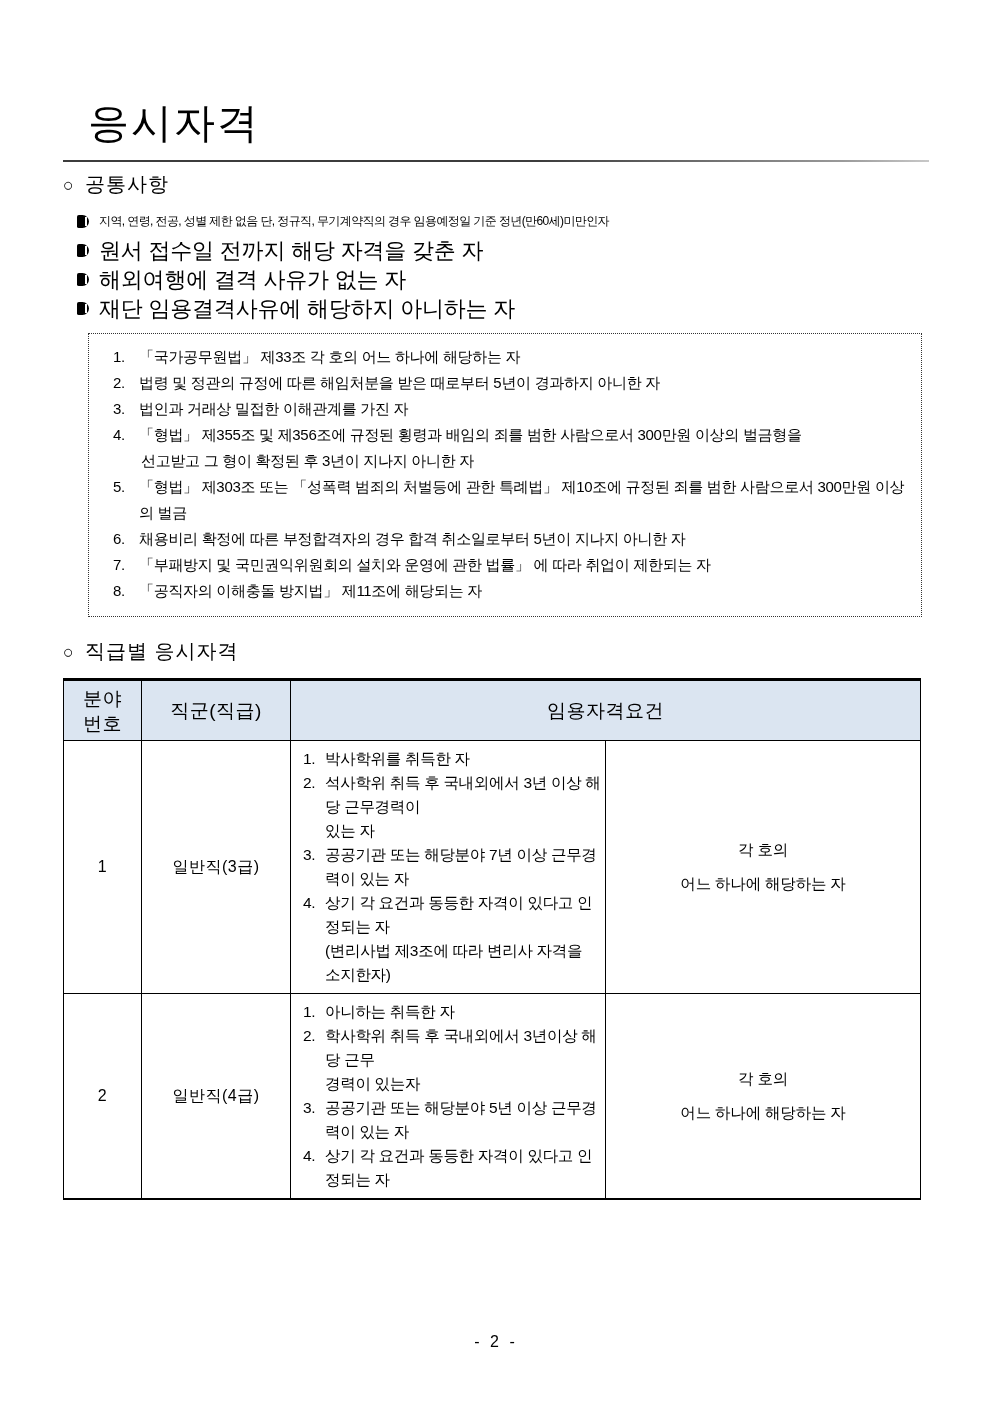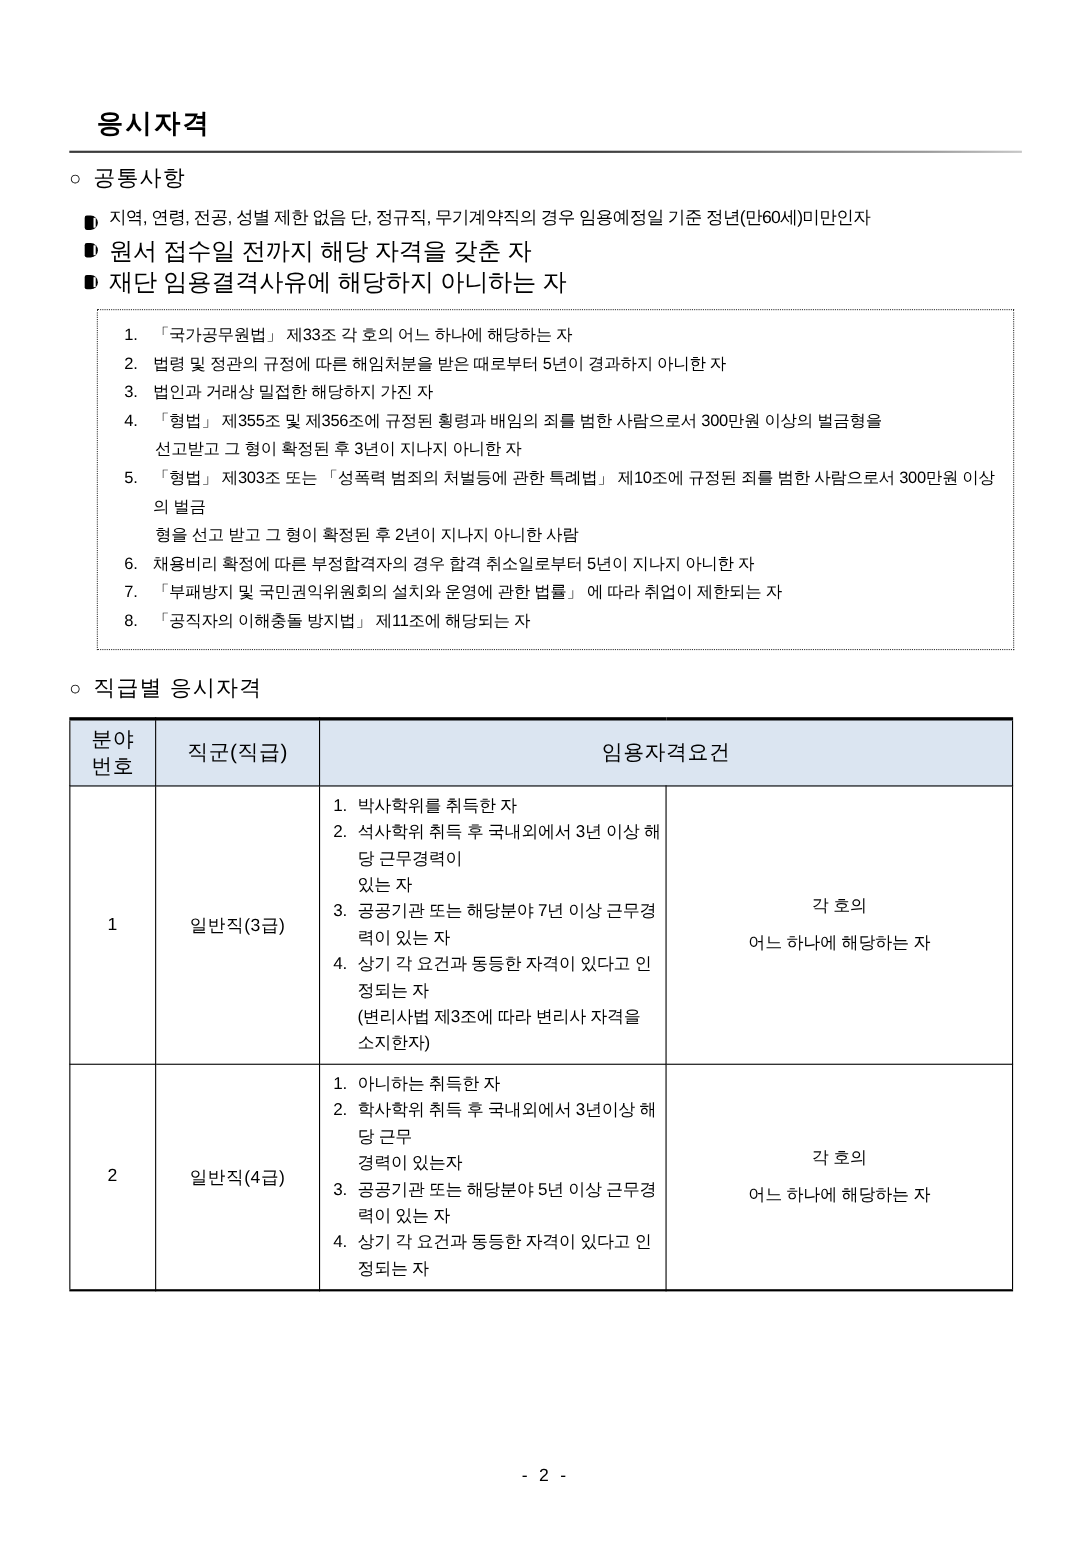--- a/index.html
+++ b/index.html
@@ -6,37 +6,37 @@
   body{background:#e8e8e8;}
   .page{
     width:992px;height:1403px;background:#ffffff;position:relative;
     font-family:"Liberation Sans","DejaVu Sans",sans-serif;color:#000;
     margin:0 auto;overflow:hidden;
   }
   .content{padding:0 63px;}
 
   
   .doc-title{
-    margin:96px 0 0 25px;font-size:24px;font-weight:bold;letter-spacing:2px;
+    margin:96px 0 0 25px;font-size:41px;font-weight:normal;letter-spacing:2px;
   }
   .title-rule{
     margin-top:9px;height:2px;width:866px;
     background:linear-gradient(to right,#3c3c3c 55%,#9a9a9a 90%,#c8c8c8);
   }
 
   
   .section-heading{
     display:flex;align-items:center;margin-top:9px;font-size:20px;letter-spacing:1px;
   }
   .circle-marker{font-size:18px;margin-right:10px;line-height:1;}
 
   
   .bullet-list{margin:9px 0 0 14px;}
   .bullet-item{display:flex;align-items:flex-start;line-height:29px;font-size:22px;letter-spacing:-0.2px;}
-  .bullet-item.condensed{font-size:16px;letter-spacing:-0.6px;align-items:center;}
+  .bullet-item.condensed{font-size:12px;letter-spacing:-0.6px;}
   .bullet-glyph{
     width:12px;height:13px;background:#000;border-radius:2px 7px 7px 2px;
     position:relative;flex:none;margin:8px 10px 0 0;
   }
   .bullet-glyph::after{
     content:"";position:absolute;right:2px;top:2px;width:2px;height:9px;background:#fff;
   }
 
   
   .dq-box{
@@ -100,55 +100,58 @@
       <div class="bullet-item condensed">
         <span class="bullet-glyph"></span>
         <span>지역, 연령, 전공, 성별 제한 없음  단, 정규직, 무기계약직의 경우 임용예정일 기준 정년(만60세)미만인자</span>
       </div>
       <div class="bullet-item">
         <span class="bullet-glyph"></span>
         <span>원서 접수일 전까지 해당 자격을 갖춘 자</span>
       </div>
       <div class="bullet-item">
         <span class="bullet-glyph"></span>
+        <span>해외여행에 결격 사유가 없는 자</span>
+      </div>
+      <div class="bullet-item">
+        <span class="bullet-glyph"></span>
         <span>재단 임용결격사유에 해당하지 아니하는 자</span>
       </div>
     </div>
 
     <div class="dq-box">
       <div class="dq-item">
         <span class="dq-num">1.</span>
         <span class="dq-lines">
           <span class="dq-line">「국가공무원법」 제33조 각 호의 어느 하나에 해당하는 자</span>
         </span>
       </div>
       <div class="dq-item">
         <span class="dq-num">2.</span>
         <span class="dq-lines">
           <span class="dq-line">법령 및 정관의 규정에 따른 해임처분을 받은 때로부터 5년이 경과하지 아니한 자</span>
         </span>
       </div>
       <div class="dq-item">
         <span class="dq-num">3.</span>
         <span class="dq-lines">
-          <span class="dq-line">법인과 거래상 밀접한 해당하지 가진 자</span>
+          <span class="dq-line">법인과 거래상 밀접한 이해관계를 가진 자</span>
         </span>
       </div>
       <div class="dq-item">
         <span class="dq-num">4.</span>
         <span class="dq-lines">
           <div class="dq-line">「형법」 제355조 및 제356조에 규정된 횡령과 배임의 죄를 범한 사람으로서 300만원 이상의 벌금형을</div>
           <div class="dq-line cont">선고받고 그 형이 확정된 후 3년이 지나지 아니한 자</div>
         </span>
       </div>
       <div class="dq-item">
         <span class="dq-num">5.</span>
         <span class="dq-lines">
           <div class="dq-line">「형법」 제303조 또는 「성폭력 범죄의 처벌등에 관한 특례법」 제10조에 규정된 죄를 범한 사람으로서 300만원 이상의 벌금</div>
-          <div class="dq-line cont">형을 선고 받고 그 형이 확정된 후 2년이 지나지 아니한 사람</div>
         </span>
       </div>
       <div class="dq-item">
         <span class="dq-num">6.</span>
         <span class="dq-lines">
           <span class="dq-line">채용비리 확정에 따른 부정합격자의 경우 합격 취소일로부터 5년이 지나지 아니한 자</span>
         </span>
       </div>
       <div class="dq-item">
         <span class="dq-num">7.</span>

